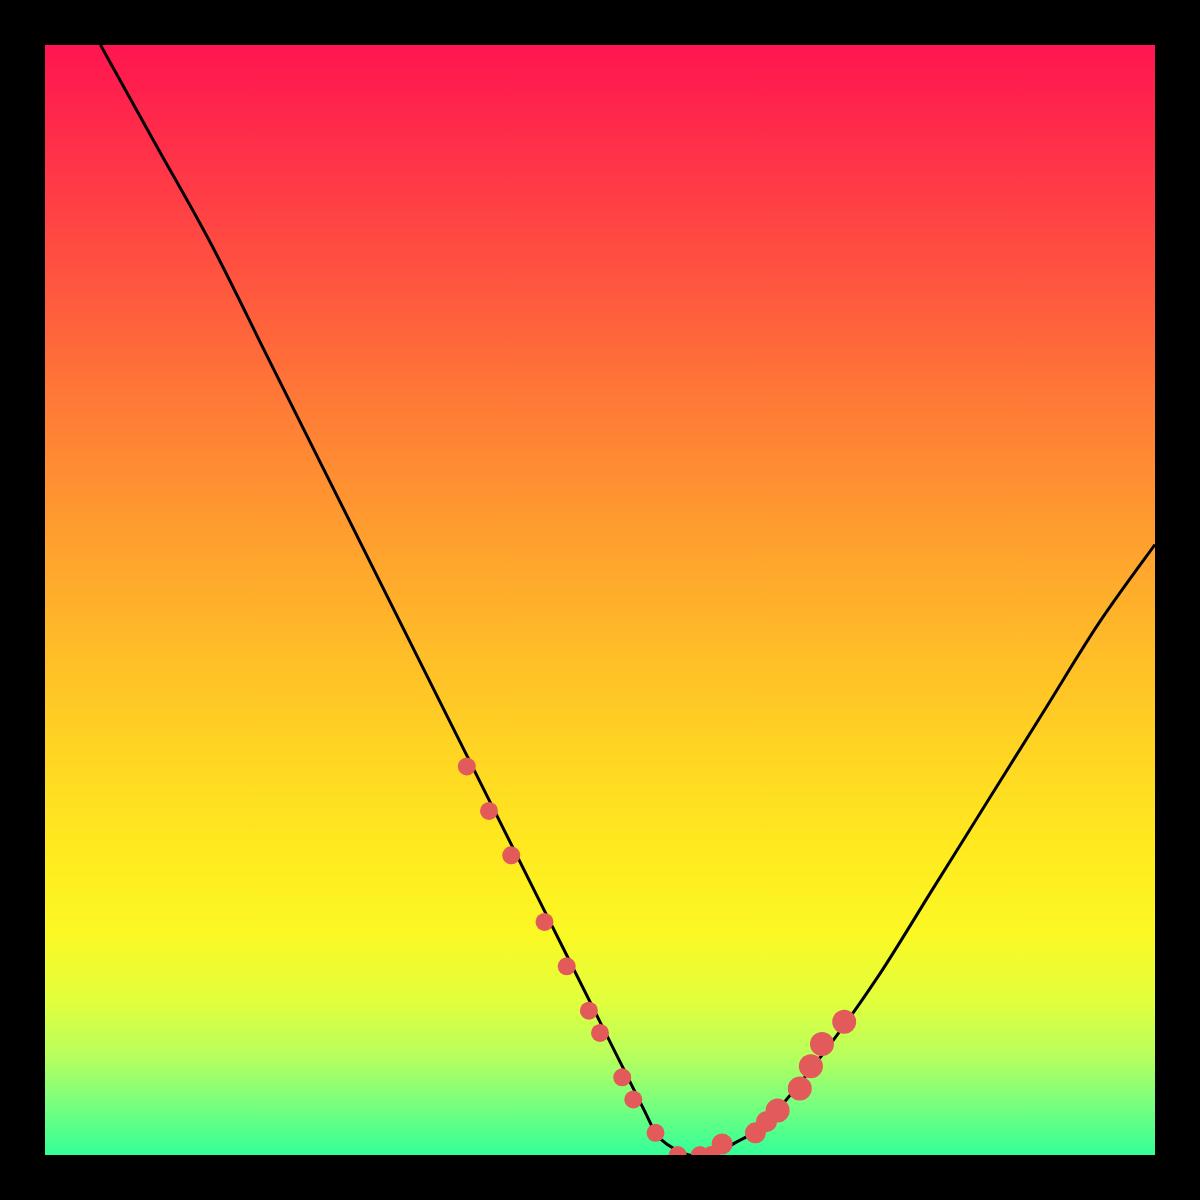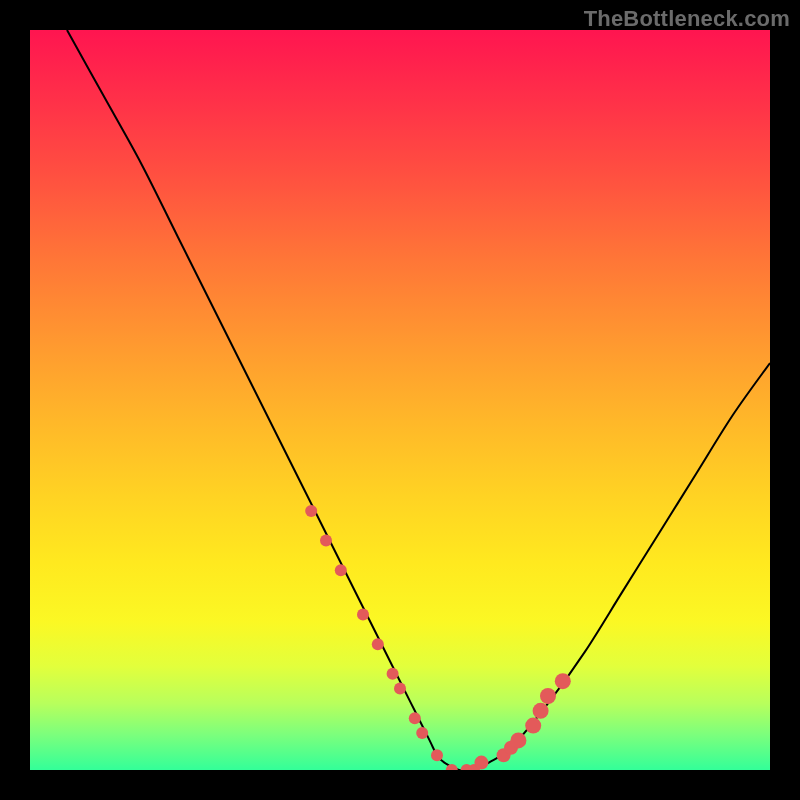--- a/index.html
+++ b/index.html
@@ -93,14 +93,13 @@
           <circle cx="473.6" cy="725.2" r="7" class="marker"></circle>
           <circle cx="481" cy="717.8" r="7" class="marker"></circle>
           <circle cx="488.40000000000003" cy="710.4" r="8" class="marker"></circle>
           <circle cx="503.20000000000005" cy="695.6" r="8" class="marker"></circle>
           <circle cx="510.59999999999997" cy="680.8" r="8" class="marker"></circle>
           <circle cx="518" cy="666" r="8" class="marker"></circle>
           <circle cx="532.8" cy="651.2" r="8" class="marker"></circle>
         </g>
     </svg>
   </div>
-  <div class="watermark">TheBottleneck.com</div>
 </div>
 
 </body></html>

